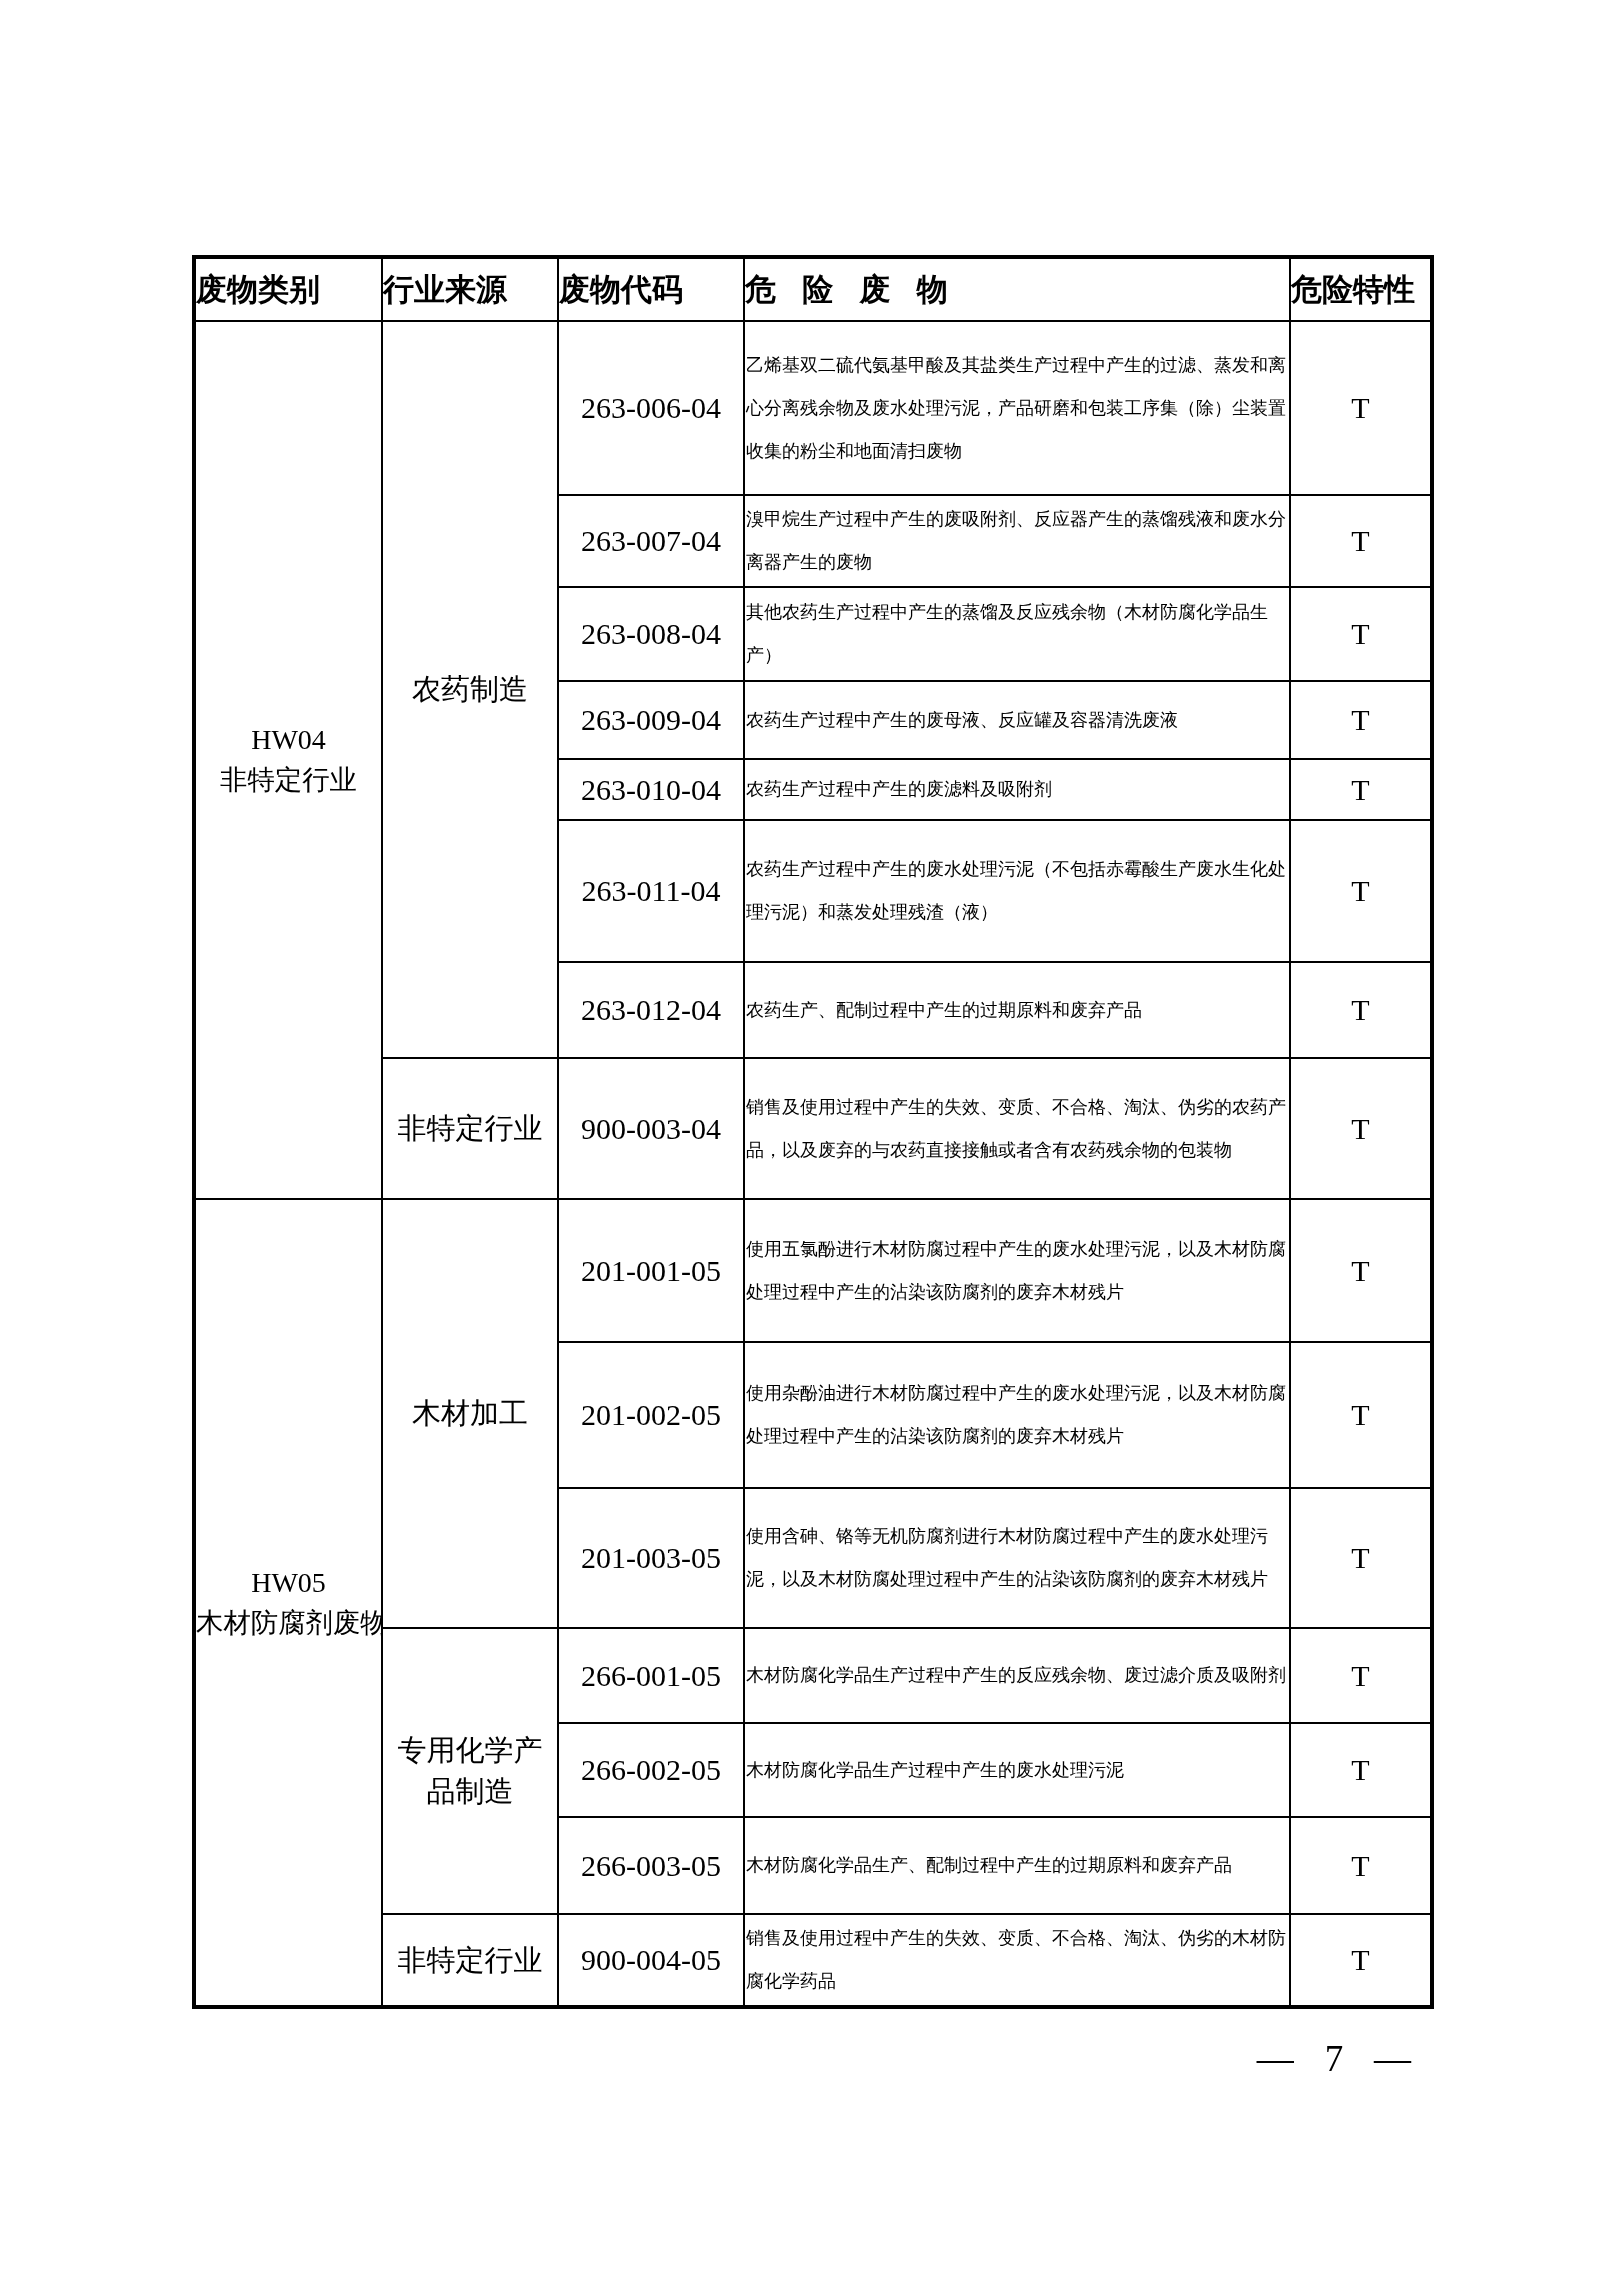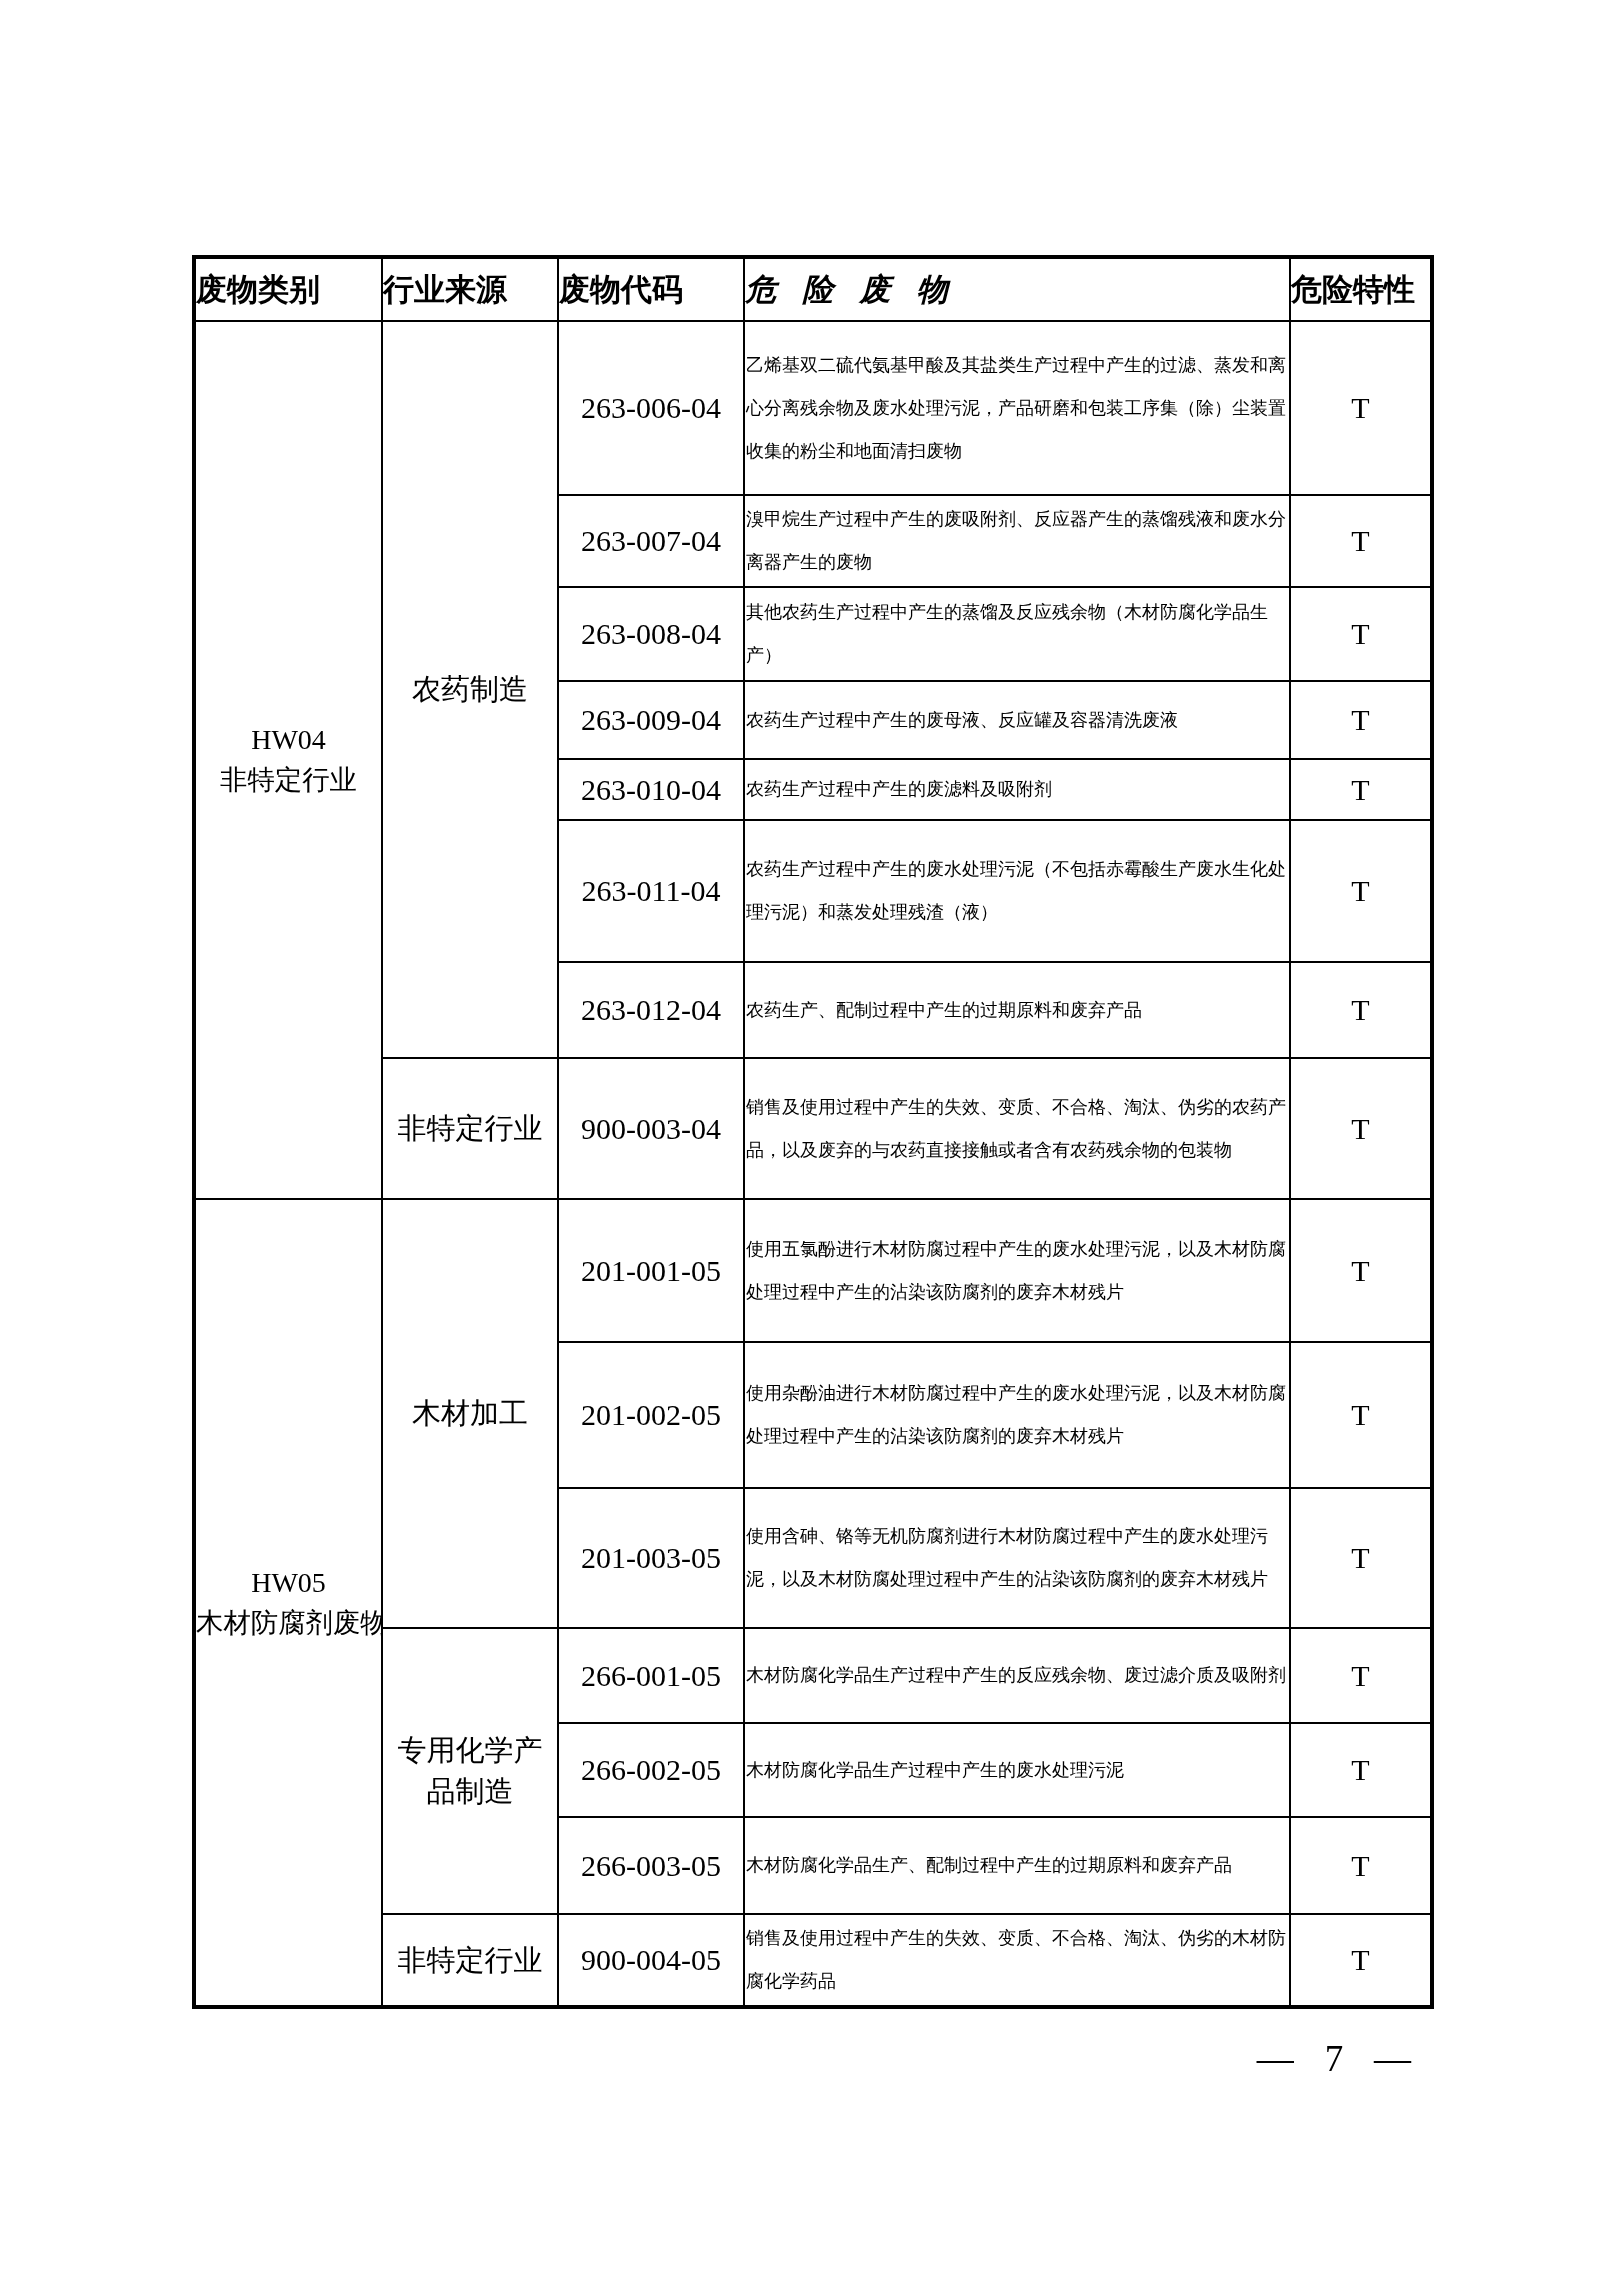--- a/index.html
+++ b/index.html
@@ -31,21 +31,21 @@
     vertical-align: middle;
     overflow: hidden;
   }
   thead th {
     font-family: "Liberation Sans", sans-serif;
     font-weight: 600;
     font-size: 31px;
     text-align: left;
     padding: 0;
   }
-  th.wide-spaced { word-spacing: 17.6px; font-style: italic; }
+  th.wide-spaced { word-spacing: 17.6px; }
   td.category-cell {
     text-align: center;
     padding: 0;
     font-size: 28px;
     line-height: 41px;
   }
   .category-code { display: block; }
   .category-name {
     display: block;
     white-space: nowrap;

